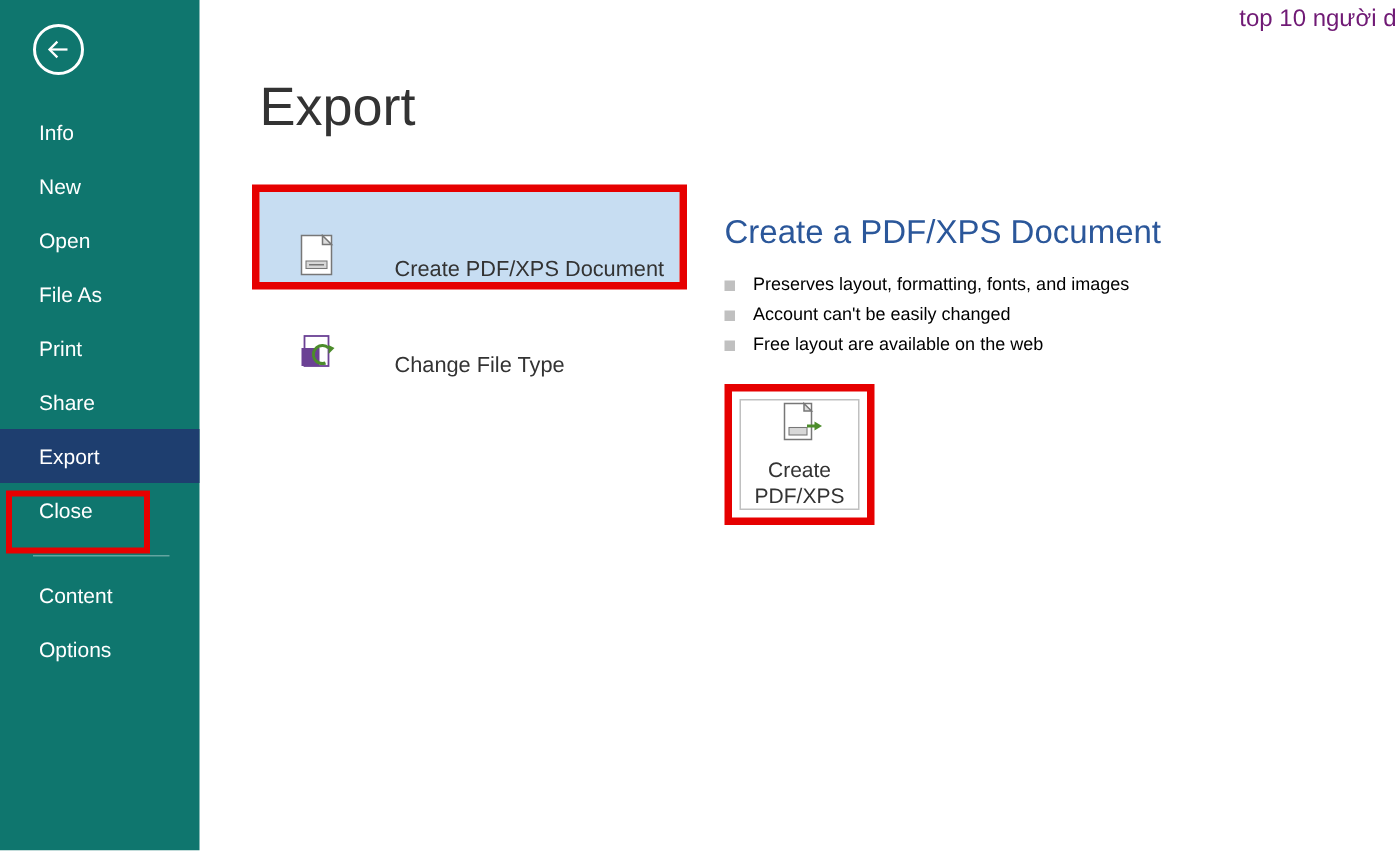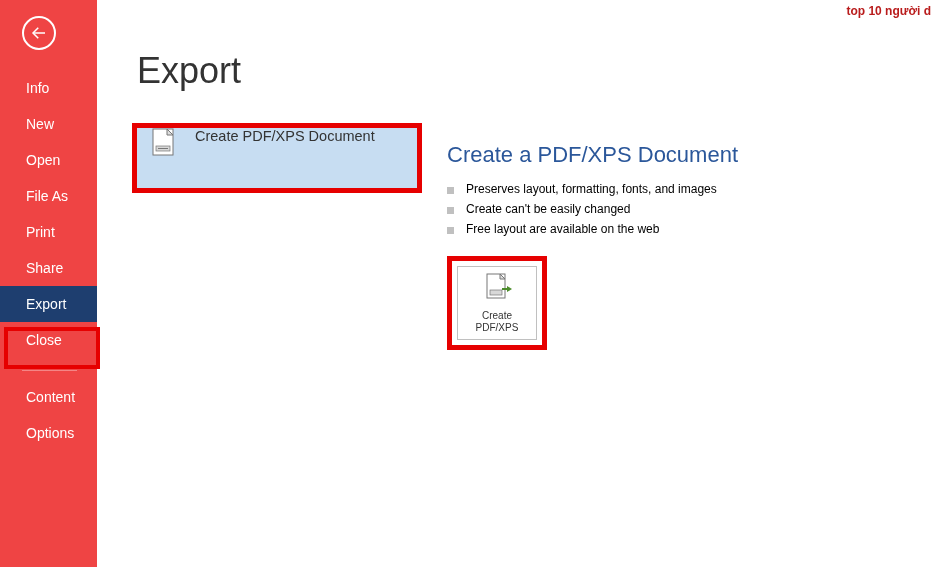--- a/index.html
+++ b/index.html
@@ -9,27 +9,26 @@
       height: 567px;
       display: flex;
       background: #fff;
       overflow: hidden;
       position: relative;
     }
     .top-text {
       position: absolute;
       top: 4px;
       right: 0;
-      font-size: 12px;
-      color: #b91c1c;
-      font-weight: bold;
+      font-size: 16px;
+      color: #701a75;
     }
     .sidebar {
-      width: 97px;
-      background: #ef4444;
+      width: 133px;
+      background: #0f766e;
       display: flex;
       flex-direction: column;
       padding-top: 10px;
     }
     .back-btn {
       width: 34px;
       height: 34px;
       margin: 6px 0 20px 22px;
       border: 2px solid #fff;
       border-radius: 50%;
@@ -66,25 +65,26 @@
     .page-title {
       font-size: 36px;
       font-weight: 300;
       color: #333;
       margin-bottom: 36px;
     }
     .columns { display: flex; gap: 30px; }
     .export-options { width: 280px; display: flex; flex-direction: column; }
     .option-tile {
       display: flex;
-      align-items: flex-start;
+      align-items: flex-end;
       height: 60px;
-      padding-left: 12px;
-      cursor: pointer;
-      position: relative;
+      padding-left: 24px;
+      cursor: pointer;
+      position: relative;
+      gap: 20px;
     }
     .option-tile.selected { background: #c7ddf2; }
     .hl-tile {
       border: 5px solid #e60000;
       position: absolute;
       left: -5px; top: -5px;
       right: -5px; bottom: -5px;
     }
     .option-icon {
       width: 34px;
@@ -129,21 +129,21 @@
       height: 74px;
       border: 1px solid #c0c0c0;
       background: #fff;
       display: flex;
       flex-direction: column;
       align-items: center;
       justify-content: center;
       cursor: pointer;
     }
     .create-btn-label {
-      font-size: 10px;
+      font-size: 14px;
       color: #333;
       text-align: center;
       line-height: 1.2;
       margin-top: 4px;
     }
   </style>
 </head>
 <body>
 
 <div class="top-text">top 10 người d</div>
@@ -182,27 +182,38 @@
           <svg width="28" height="32" viewBox="0 0 28 32">
             <rect x="1" y="1" width="20" height="26" fill="#fff" stroke="#777" stroke-width="1"></rect>
             <polygon points="15,1 21,7 15,7" fill="#ddd" stroke="#777" stroke-width="1"></polygon>
             <rect x="4" y="18" width="14" height="5" fill="#d8d8d8" stroke="#777" stroke-width="0.7"></rect>
             <line x1="6" y1="20.5" x2="16" y2="20.5" stroke="#777"></line>
           </svg>
         </span>
         <span class="option-label">Create PDF/XPS Document</span>
       </div>
       <div class="option-spacer"></div>
+      <div class="option-tile">
+        <span class="option-icon">
+          <svg width="28" height="30" viewBox="0 0 28 30">
+            <rect x="3" y="2" width="16" height="20" fill="#fff" stroke="#6b4194" stroke-width="1.2"></rect>
+            <rect x="1" y="10" width="12" height="12" fill="#6b4194"></rect>
+            <path d="M 17 20 a 6 6 0 1 1 2 -10" fill="none" stroke="#4c8c2b" stroke-width="2"></path>
+            <polygon points="19,8 23,10 19,14" fill="#4c8c2b"></polygon>
+          </svg>
+        </span>
+        <span class="option-label">Change File Type</span>
+      </div>
     </div>
 
     <div class="detail-pane">
       <div class="detail-title">Create a PDF/XPS Document</div>
       <ul class="bullet-list">
         <li class="bullet-item">Preserves layout, formatting, fonts, and images</li>
-        <li class="bullet-item">Create can't be easily changed</li>
+        <li class="bullet-item">Account can't be easily changed</li>
         <li class="bullet-item">Free layout are available on the web</li>
       </ul>
       <div class="create-btn-wrap">
         <div class="create-btn">
           <svg width="30" height="34" viewBox="0 0 30 34">
             <rect x="5" y="2" width="18" height="24" fill="#fff" stroke="#777" stroke-width="1"></rect>
             <polygon points="18,2 23,7 18,7" fill="#ddd" stroke="#777" stroke-width="1"></polygon>
             <rect x="8" y="18" width="12" height="5" fill="#d8d8d8" stroke="#777" stroke-width="0.7"></rect>
             <polygon points="25,14 30,17 25,20" fill="#4c8c2b"></polygon>
             <line x1="20" y1="17" x2="27" y2="17" stroke="#4c8c2b" stroke-width="2"></line>

